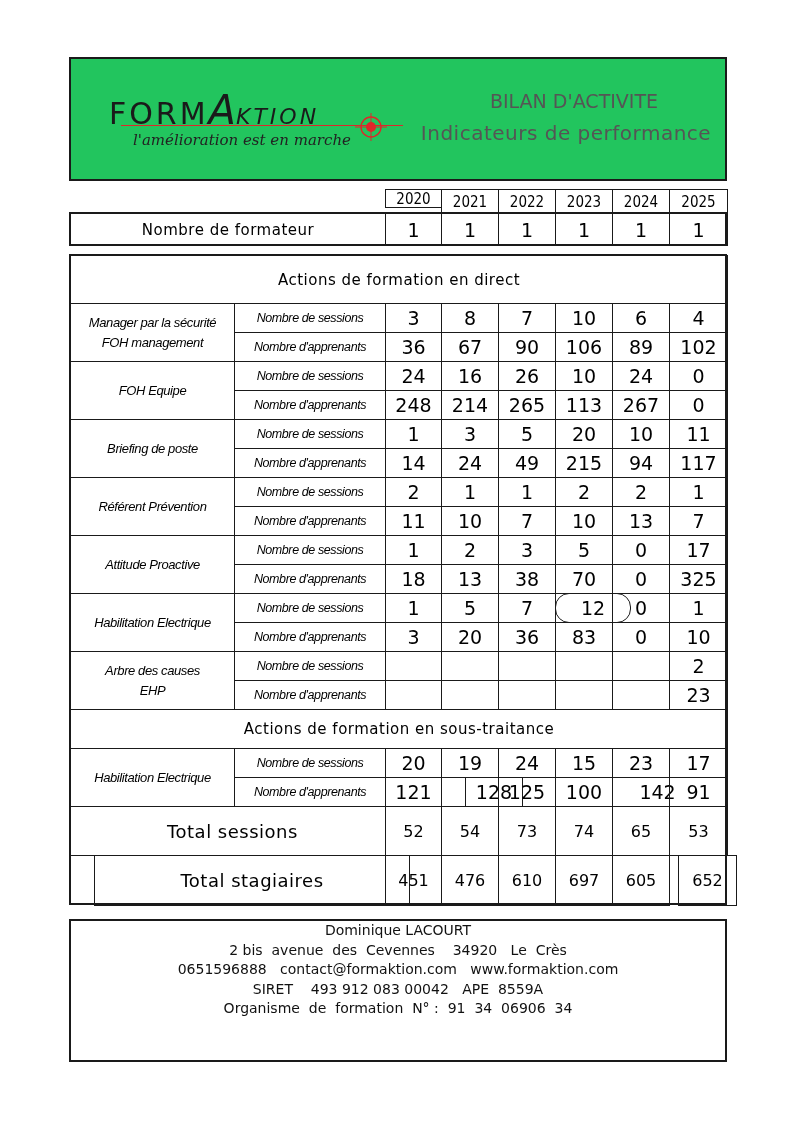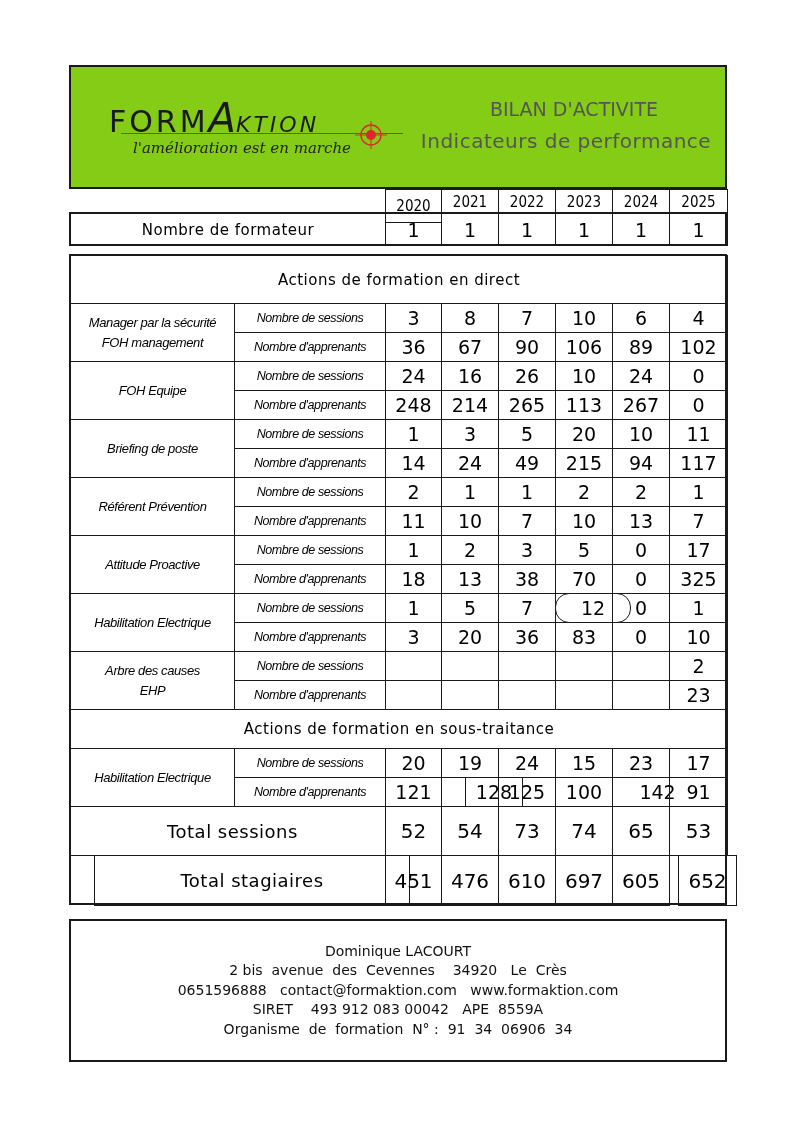--- a/index.html
+++ b/index.html
@@ -1,71 +1,71 @@
 <!DOCTYPE html>
 <html><head>
 <meta charset="utf-8">
 <style>
   html, body { margin:0; padding:0; background:#ffffff; }
   body { width:793px; height:1122px; position:relative; overflow:hidden;
          font-family:"DejaVu Sans", sans-serif; color:#000; }
   .abs { position:absolute; box-sizing:border-box; }
 
   
-  #header { left:69px; top:57px; width:658px; height:124px; background:#84cc16;
-            border:2px solid #1a1a1a;margin-top:8px; }
+  #header { left:69px; top:57px; width:658px; height:124px; background:#22c55e;
+            border:2px solid #1a1a1a; }
   #logo-word { left:38px; top:28px; font-family:"DejaVu Sans", sans-serif;
                font-size:30px; letter-spacing:3px; color:#1a1a1a; white-space:nowrap; }
   #logo-word .big { font-style:italic; font-size:40px; letter-spacing:0; }
   #logo-word .small { font-style:italic; font-size:22px; letter-spacing:3px; }
   #logo-line { left:50px; top:66px; width:282px; height:1px; background:#e0262a; }
   #logo-tagline { left:62px; top:72px; font-family:"DejaVu Serif", serif; font-style:italic;
                   font-size:15px; color:#222; white-space:nowrap; }
   #target-icon { left:284px; top:52px; width:32px; height:32px; }
   #title-1 { left:360px; top:31px; width:286px; text-align:center; font-size:19px; color:#555; }
   #title-2 { left:340px; top:62px; width:310px; text-align:center; font-size:20px; color:#555; letter-spacing:0.5px; }
 
   
   .cell { position:absolute; box-sizing:border-box; display:flex; align-items:center; justify-content:center;
           text-align:center; border:1px solid #1a1a1a; }
   .yr { font-size:15px; font-family:"DejaVu Sans Condensed","DejaVu Sans", sans-serif; }
   .num { font-size:19px; }
   .lab-row { font-family:"Liberation Sans", sans-serif; font-style:italic; font-size:12.5px; letter-spacing:-0.4px; }
   .lab-train { font-family:"Liberation Sans", sans-serif; font-style:italic; font-size:13px; letter-spacing:-0.4px; line-height:20px; }
   .sec-title { font-size:15px; letter-spacing:0.5px; }
   .tot-label { font-size:18px; letter-spacing:0.5px; }
-  .tot-num { font-size:20px; }
+  .tot-num { font-size:16px; }
 
   #main-border { left:69px; top:254px; width:658px; height:651px; border:2px solid #1a1a1a; pointer-events:none; }
   #form-border { left:69px; top:212px; width:658px; height:34px; border:2px solid #1a1a1a; pointer-events:none; }
 
   
   #footer { left:69px; top:919px; width:658px; height:143px; border:2px solid #1a1a1a;
-            display:flex; flex-direction:column; align-items:center; justify-content:center; }
+            display:flex; flex-direction:column; align-items:center; }
   #footer div { font-size:14px; line-height:19.5px; color:#111; white-space:pre; }
 </style>
 </head>
 <body>
 
 <div id="header" class="abs">
   <div id="logo-word" class="abs"><span>FORM</span><span class="big">A</span><span class="small">KTION</span></div>
   <div id="logo-line" class="abs"></div>
   <div id="logo-tagline" class="abs">l'amélioration est en marche</div>
   <svg id="target-icon" class="abs" viewBox="0 0 32 32">
     <line x1="0" y1="16" x2="32" y2="16" stroke="#e0262a" stroke-width="1"></line>
     <line x1="16" y1="2" x2="16" y2="30" stroke="#e0262a" stroke-width="1"></line>
     <circle cx="16" cy="16" r="10" fill="none" stroke="#e0262a" stroke-width="1.4"></circle>
     <circle cx="16" cy="16" r="5" fill="#e0262a"></circle>
   </svg>
   <div id="title-2" class="abs">Indicateurs  de  performance</div>
   <div id="title-1" class="abs">BILAN  D'ACTIVITE</div>
 </div>
 
 <div id="table-root">
-    <div class="cell yr" style="left: 385px; top: 189px; width: 57px; height: 34px;">2020</div>
+    <div class="cell yr" style="left: 385px; top: 189px; width: 57px; height: 19px;">2020</div>
     <div class="cell yr" style="left: 441px; top: 189px; width: 58px; height: 25px;">2021</div>
     <div class="cell yr" style="left: 498px; top: 189px; width: 58px; height: 25px;">2022</div>
     <div class="cell yr" style="left: 555px; top: 189px; width: 58px; height: 25px;">2023</div>
     <div class="cell yr" style="left: 612px; top: 189px; width: 58px; height: 25px;">2024</div>
     <div class="cell yr" style="left: 669px; top: 189px; width: 59px; height: 25px;">2025</div>
     <div class="cell sec-title" style="left: 70px; top: 213px; width: 316px; height: 33px;">Nombre  de  formateur</div>
     <div class="cell num" style="left: 385px; top: 213px; width: 57px; height: 33px;">1</div>
     <div class="cell num" style="left: 441px; top: 213px; width: 58px; height: 33px;">1</div>
     <div class="cell num" style="left: 498px; top: 213px; width: 58px; height: 33px;">1</div>
     <div class="cell num" style="left: 555px; top: 213px; width: 58px; height: 33px;">1</div>

